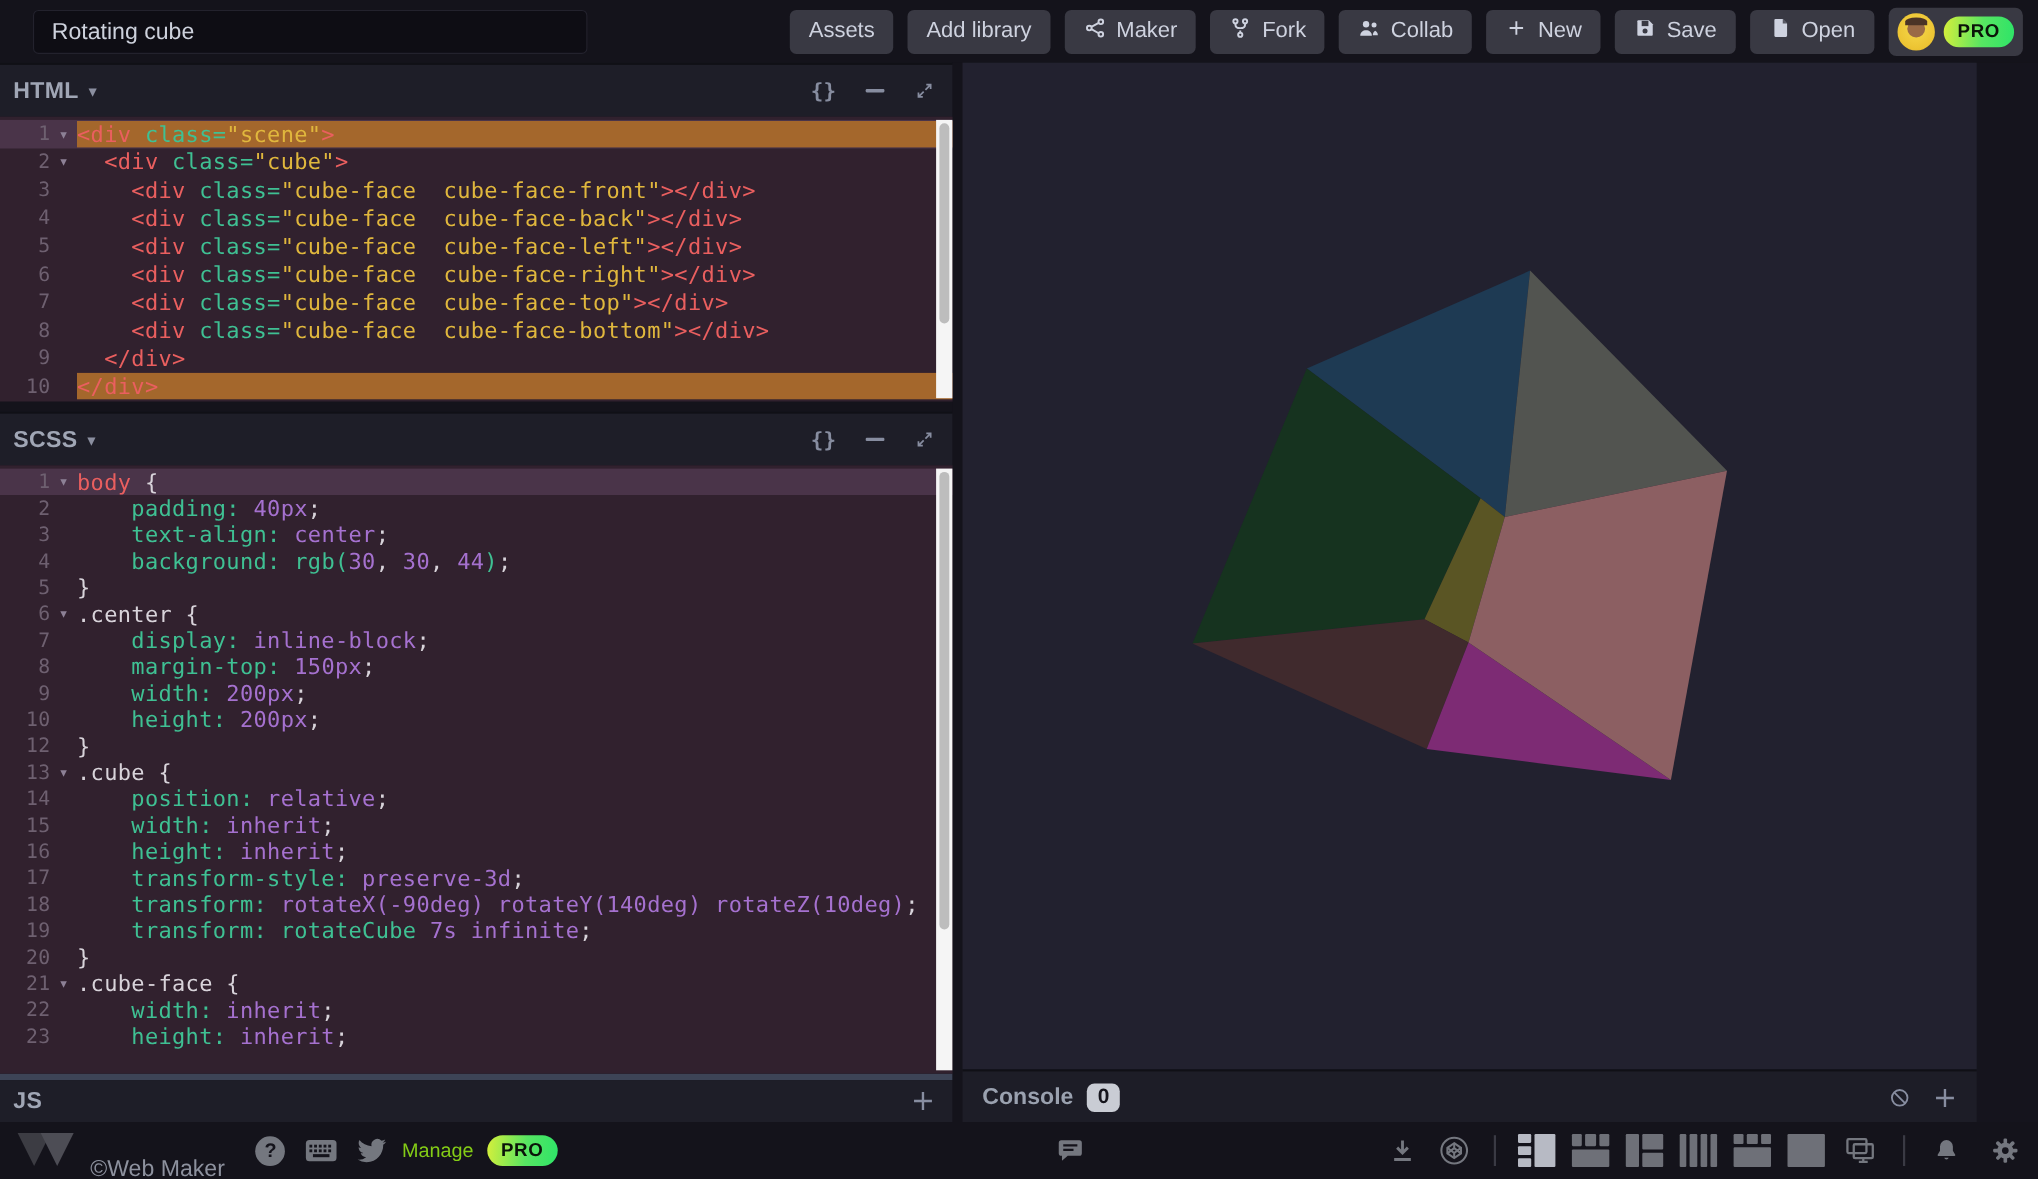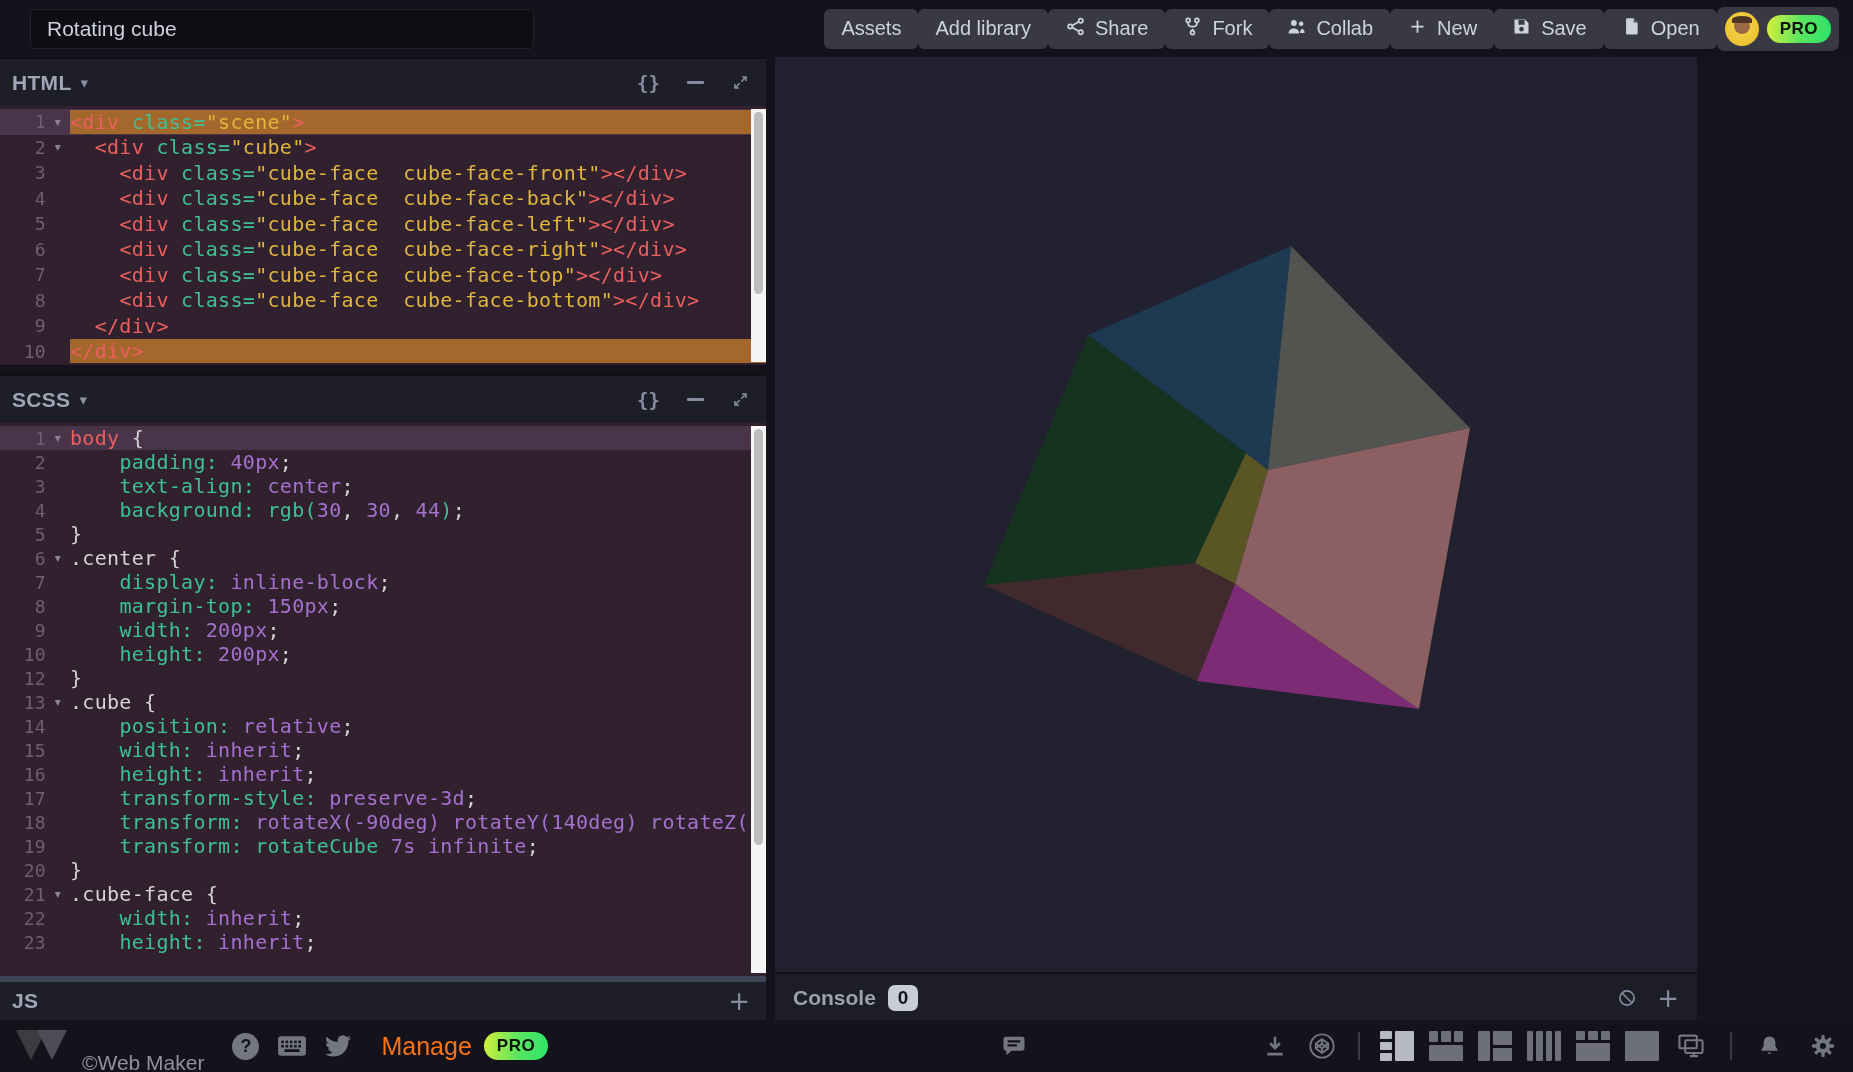--- a/index.html
+++ b/index.html
@@ -6,21 +6,21 @@
   body{
     width:1853px;height:1072px;overflow:hidden;
     background:#15141d;
     font-family:"Liberation Sans", sans-serif;
     -webkit-font-smoothing:antialiased;
     color:#ccd0dd;
   }
   .app{width:1853px;height:1072px;display:flex;flex-direction:column;}
 
   
-  .topbar{height:57px;flex:none;background:#14131b;display:flex;align-items:center;padding:0 14px 0 30px;}
+  .topbar{height:57px;flex:none;background:#14131b;display:flex;align-items:center;padding:0 14px 0 30px;gap:13px;}
   .title-input{
     width:470px;height:38px;flex:none;background:#0e0d14;border:1px solid #23222d;border-radius:5px;
     color:#cdd1dc;font-size:21px;padding:0 16px;font-family:"Liberation Sans",sans-serif;outline:none;margin-right:auto;
   }
   .btn{
     height:40px;background:#393943;border:none;border-radius:6px;color:#ced2df;
     font-size:20px;font-family:"Liberation Sans",sans-serif;display:flex;align-items:center;gap:9px;
     padding:0 17px;cursor:pointer;flex:none;
   }
   .btn svg{width:21px;height:21px;flex:none;}
@@ -28,21 +28,21 @@
   .avatar{width:34px;height:34px;border-radius:50%;background:radial-gradient(circle at 50% 42%, #f6d84a 0%, #ecc332 70%, #d9a81f 100%);position:relative;overflow:hidden;flex:none;}
   .avatar:before{content:"";position:absolute;left:9px;top:7px;width:16px;height:15px;background:#9a6a46;border-radius:45% 45% 50% 50%;}
   .avatar:after{content:"";position:absolute;left:7px;top:4px;width:20px;height:7px;background:#4c3426;border-radius:50% 50% 0 0;}
   .pro-badge{
     display:inline-block;padding:4px 13px;border-radius:15px;font-weight:bold;font-size:17px;color:#0b1309;
     background:linear-gradient(95deg,#d6ef3b 0%,#57e562 55%,#2ee468 100%);letter-spacing:.5px;flex:none;
   }
 
   
   .main{height:963px;flex:none;display:flex;}
-  .editor-pane{width:766px;flex:none;display:flex;flex-direction:column;background:#15141d;}
+  .editor-pane{width:866px;flex:none;display:flex;flex-direction:column;background:#15141d;}
   .v-divider{width:9px;flex:none;background:#14131b;}
   .preview-pane{width:922px;flex:none;display:flex;flex-direction:column;}
 
   
   .pane-header{
     height:47px;flex:none;background:#1e1e28;display:flex;align-items:center;
     padding:0 16px 0 12px;border-top:2px solid #101016;
   }
   .pane-label{font-size:21px;font-weight:bold;color:#a0a6b5;letter-spacing:.3px;}
   .caret{color:#8b8fa0;font-size:15px;margin-left:9px;font-family:"DejaVu Sans",sans-serif;}
@@ -89,21 +89,21 @@
 
   
   .footer{height:52px;flex:none;background:#14131b;display:flex;align-items:center;padding:0 16px;color:#8d919e;}
   .logo{width:52px;height:32px;position:relative;flex:none;}
   .logo .t1,.logo .t2{position:absolute;top:0;width:0;height:0;border-left:15px solid transparent;border-right:15px solid transparent;border-top:30px solid #3c3c43;}
   .logo .t2{left:21px;border-top-color:#4d4d55;}
   .copyright{margin-left:14px;font-size:21px;color:#8d919e;margin-top:34px;}
   .f-ic{flex:none;color:#74777f;cursor:pointer;display:flex;align-items:center;}
   .f-ic svg{display:block;}
   .help-circle{width:27px;height:27px;border-radius:50%;background:#74777f;color:#14131b;font-weight:bold;font-size:18px;display:flex;align-items:center;justify-content:center;margin-left:28px;}
-  .manage-link{margin-left:30px;font-size:25px;color:#f97316;cursor:pointer;}
+  .manage-link{margin-left:14px;font-size:18px;color:#84cc16;cursor:pointer;}
   .footer .pro-badge{margin-left:12px;}
   .sep{width:2px;height:28px;background:#3a3a44;flex:none;}
 
   .lo{width:34px;height:30px;display:grid;gap:3px;flex:none;cursor:pointer;}
   .lo i{background:#6e7078;display:block;border-radius:1px;}
   .lo.active i{background:#b7bac4;}
   .lo1{grid-template-columns:12px 1fr;grid-template-rows:repeat(3,1fr);}
   .lo1 i:nth-child(4){grid-column:2;grid-row:1/4;}
   .lo2{grid-template-columns:repeat(3,1fr);grid-template-rows:11px 1fr;}
   .lo2 i:nth-child(4){grid-column:1/4;}
@@ -132,21 +132,21 @@
 
     <button class="btn">
       <span>
         <svg viewBox="0 0 24 24" fill="none" stroke="currentColor" stroke-width="2" width="21" height="21">
           <circle cx="6" cy="12" r="2.4"></circle>
             <circle cx="18" cy="5.5" r="2.4"></circle>
             <circle cx="18" cy="18.5" r="2.4"></circle>
           <path d="M8.2 10.8l7.6-4.2M8.2 13.2l7.6 4.2"></path>
         </svg>
       </span>
-      <span>Share</span>
+      <span>Maker</span>
     </button>
 
     <button class="btn">
       <span>
         <svg viewBox="0 0 24 24" fill="none" stroke="currentColor" stroke-width="2" width="21" height="21">
           <circle cx="7" cy="5" r="2.2"></circle>
             <circle cx="17" cy="5" r="2.2"></circle>
             <circle cx="12" cy="19" r="2.2"></circle>
           <path d="M7 7.2v1.3c0 2.6 2.2 3.6 5 3.6s5-1 5-3.6V7.2M12 14.5v2.3"></path>
         </svg>

